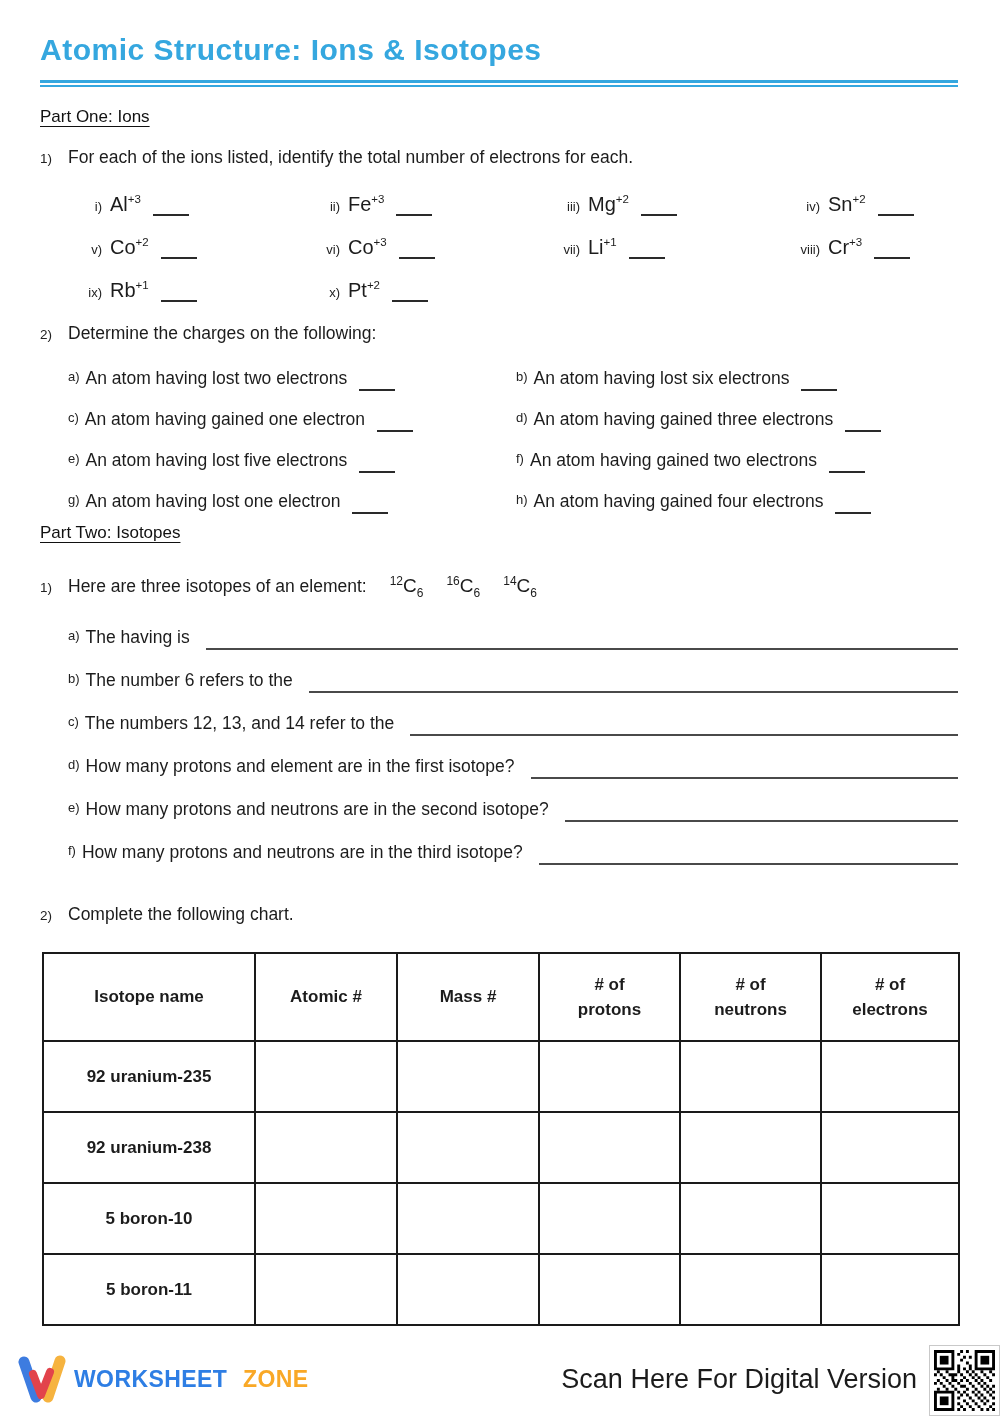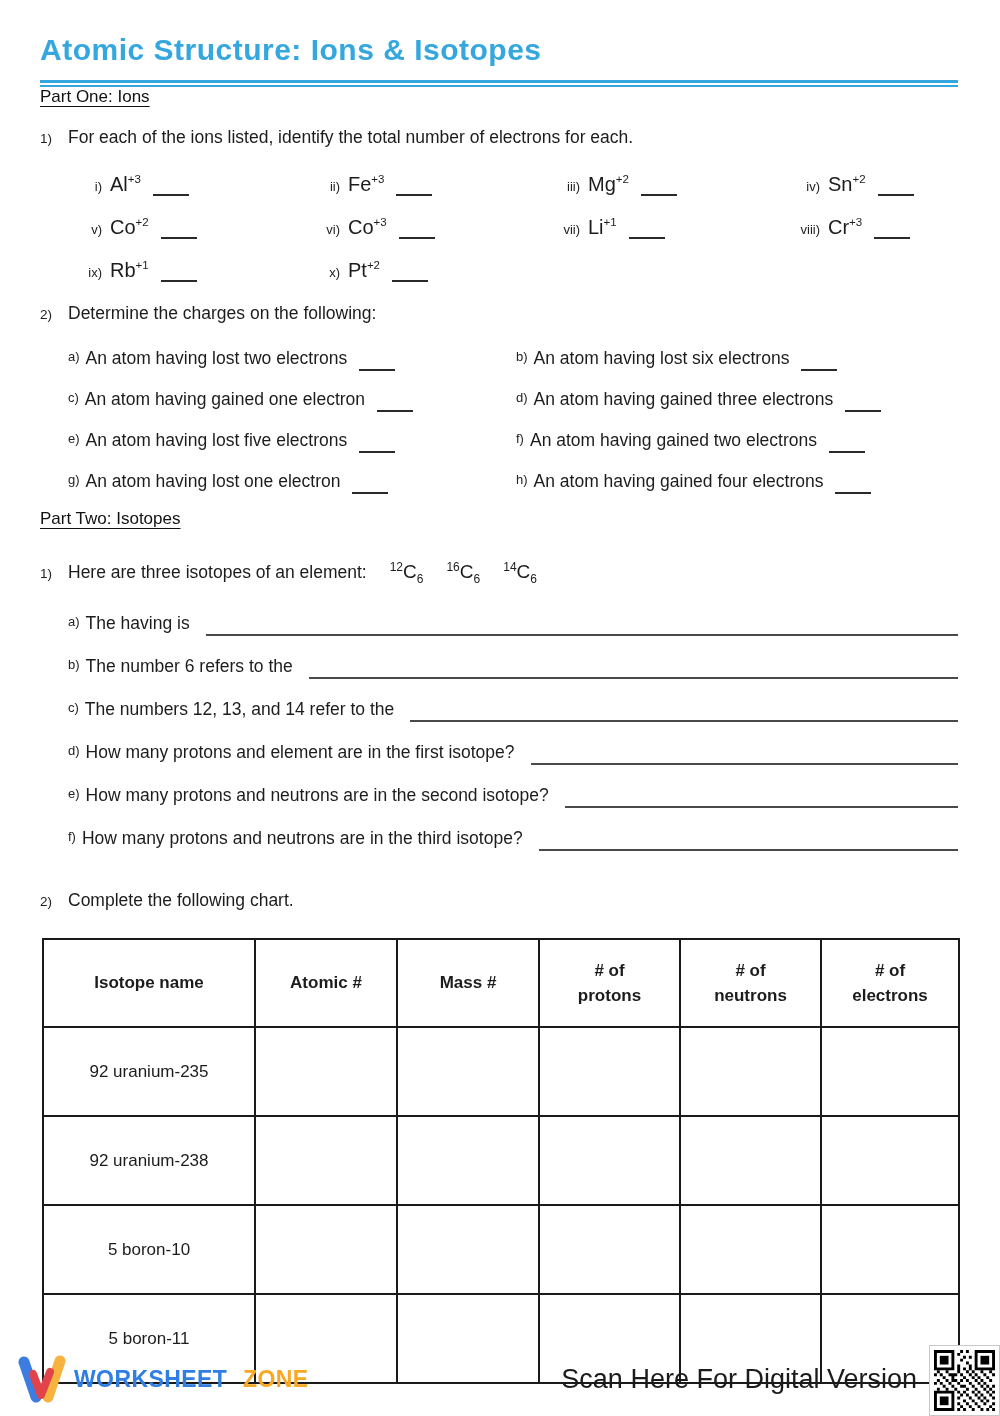--- a/index.html
+++ b/index.html
@@ -24,20 +24,21 @@
     line-height: 40px;
   }
   .title-rule {
     margin-top: 10px;
     height: 7px;
     border-top: 3px solid #35a7df;
     border-bottom: 2px solid #35a7df;
   }
   
   .section-heading {
+    margin-top: 20px;
     font-size: 17px;
     line-height: 20px;
     color: #111;
     text-decoration: underline;
     text-underline-offset: 4px;
     width: fit-content;
   }
   
   .question {
     margin-top: 18px;
@@ -124,21 +125,21 @@
     margin: 24px 0 0 2px;
   }
   .iso-table th, .iso-table td {
     border: 2px solid #1a1a1a;
     text-align: center;
     vertical-align: middle;
     font-size: 17px;
     padding: 0;
   }
   .iso-table th { height: 88px; font-weight: bold; }
-  .iso-table td { height: 89px; }
+  .iso-table td { height: 71px; font-weight: bold; }
   .iso-table .hdr-narrow span { display: inline-block; max-width: 76px; line-height: 1.5; }
   
   .footer {
     position: absolute;
     left: 0; right: 0; bottom: 0;
     height: 74px;
     display: flex;
     align-items: center;
   }
   .logo-wrap { display: flex; align-items: center; margin-left: 10px; }
@@ -268,21 +269,21 @@
       <span class="item-text">An atom having lost one electron</span>
       <span class="blank-s"></span>
     </div>
     <div class="charge-item">
       <span class="item-marker">h)</span>
       <span class="item-text">An atom having gained four electrons</span>
       <span class="blank-s"></span>
     </div>
   </div>
 
-  <div class="section-heading" style="margin-top:14px;">Part Two: Isotopes</div>
+  <div class="section-heading" style="margin-top:8px;">Part Two: Isotopes</div>
 
   <div class="question lead-isotopes">
     <span class="qnum">1)</span>
     <span class="qtext">Here are three isotopes of an element:</span>
     <span class="iso"><sup>12</sup><span>C</span><sub>6</sub></span>
     <span class="iso"><sup>16</sup><span>C</span><sub>6</sub></span>
     <span class="iso"><sup>14</sup><span>C</span><sub>6</sub></span>
   </div>
 
   <div class="fill-item first">

